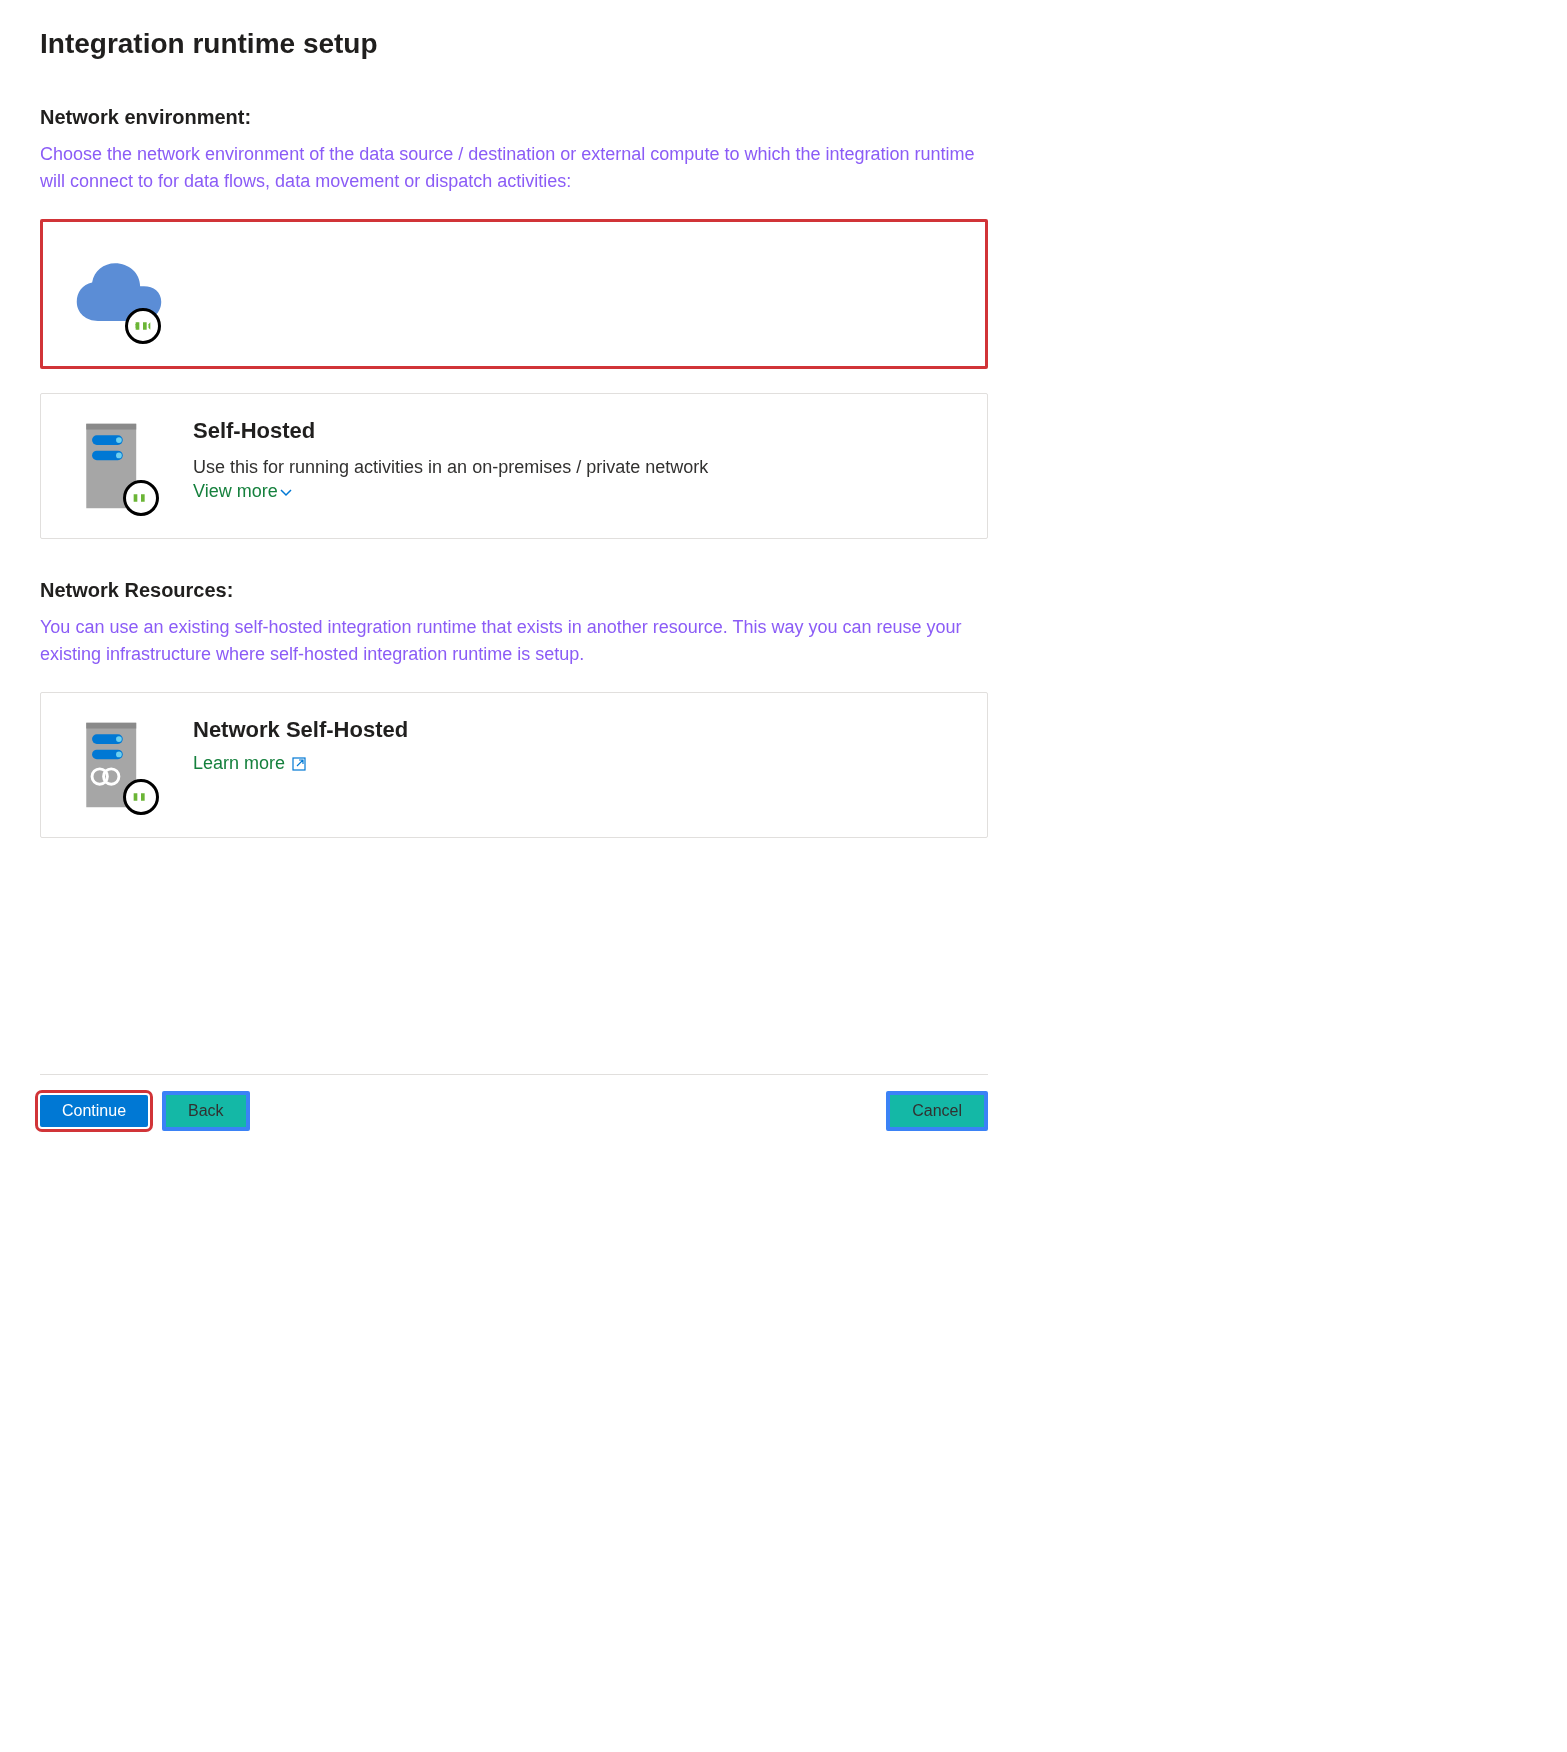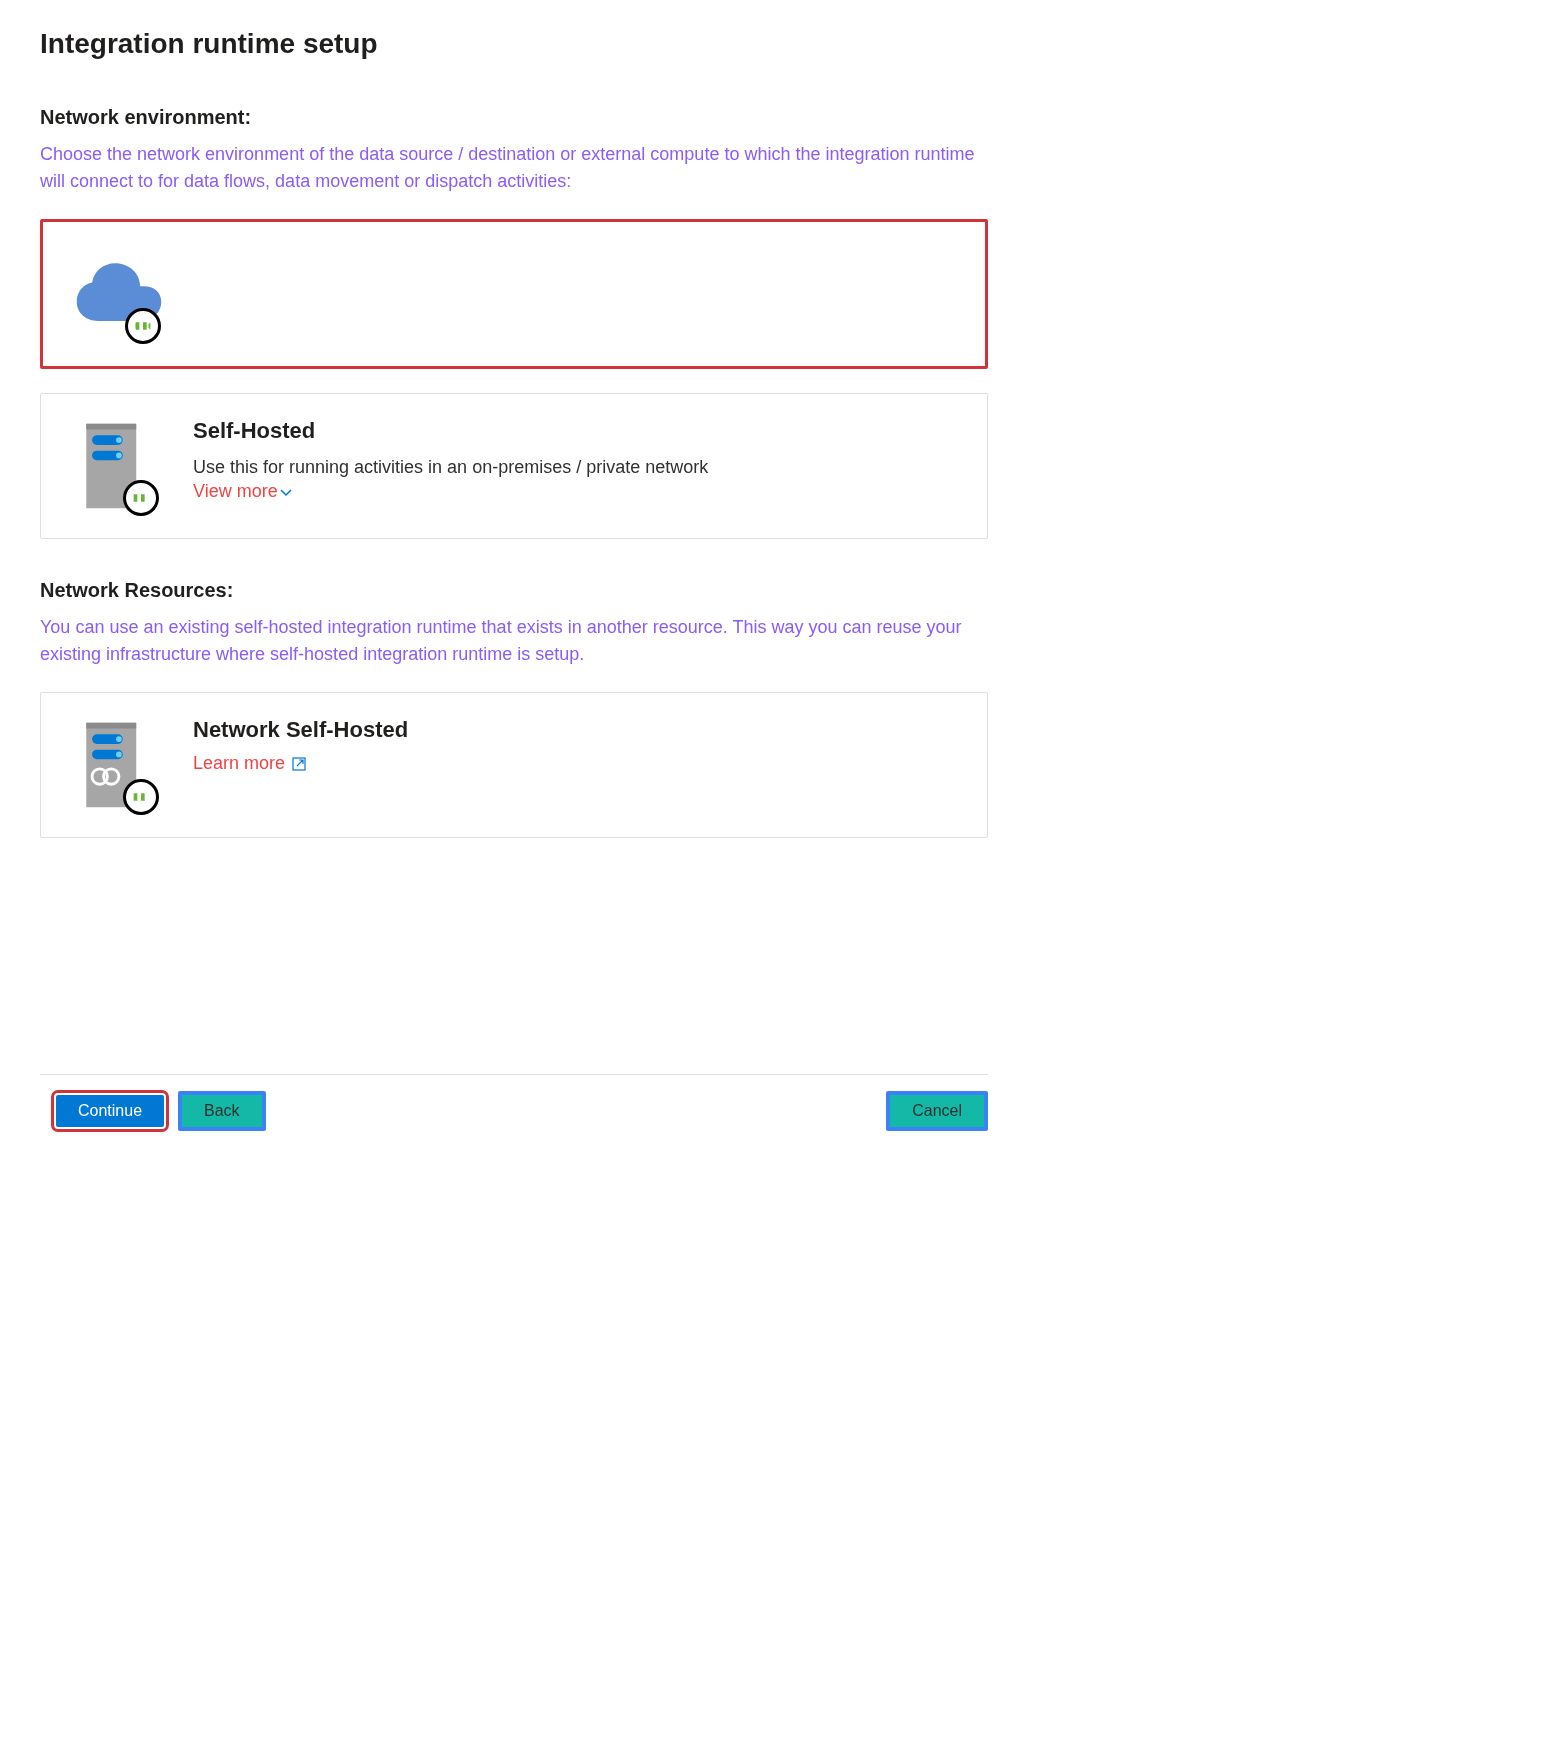--- a/index.html
+++ b/index.html
@@ -62,21 +62,21 @@
       font-weight: 600;
       color: #201f1e;
       margin-bottom: 10px;
     }
     .option-description {
       font-size: 18px;
       color: #323130;
       line-height: 1.5;
     }
     .link {
-      color: #ef4444;
+      color: #15803d;
       text-decoration: none;
       font-size: 18px;
       display: inline-flex;
       align-items: center;
       gap: 0;
       cursor: pointer;
     }
     .section-break {
       margin-top: 40px;
     }
@@ -95,21 +95,20 @@
       padding: 7px 22px;
       font-size: 16px;
       border-radius: 2px;
       cursor: pointer;
       font-family: inherit;
     }
     .btn-primary {
       background: #0078d4;
       color: #ffffff;
       border: none;
-      margin-left: 16px;
     }
     .btn-secondary {
       background: #14b8a6;
       color: #323130;
       border: 4px solid #3b82f6;
     }
     .btn-primary-highlight {
       outline: 3px solid #d13438;
       outline-offset: 2px;
     }

